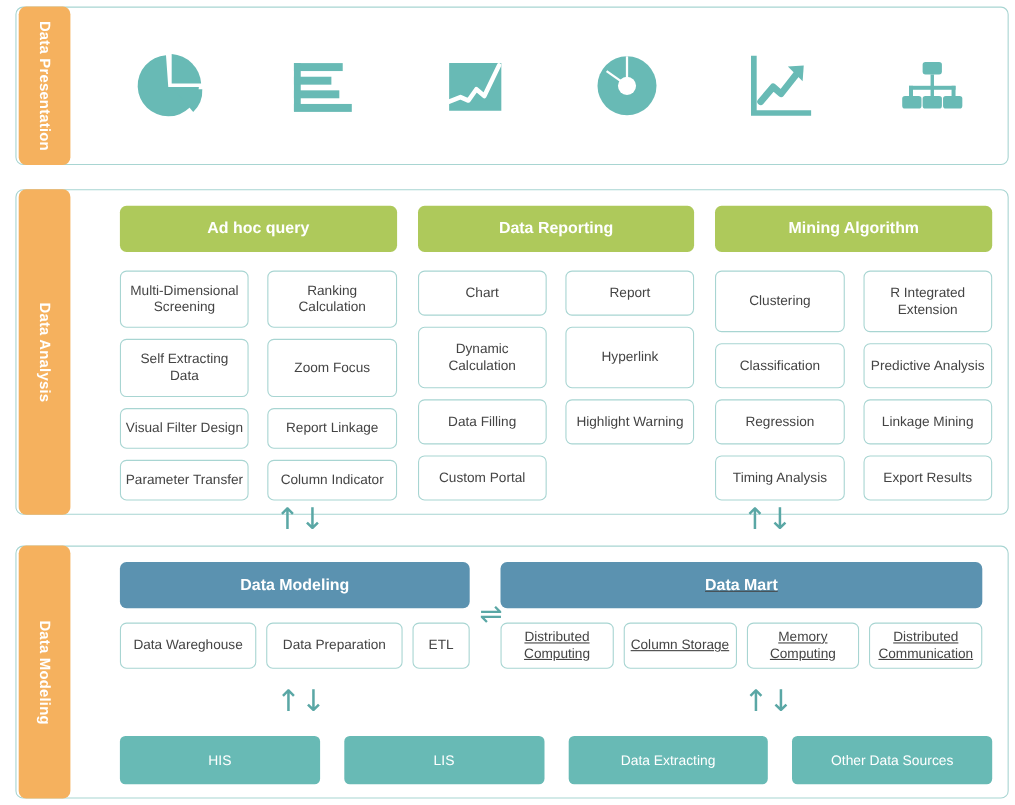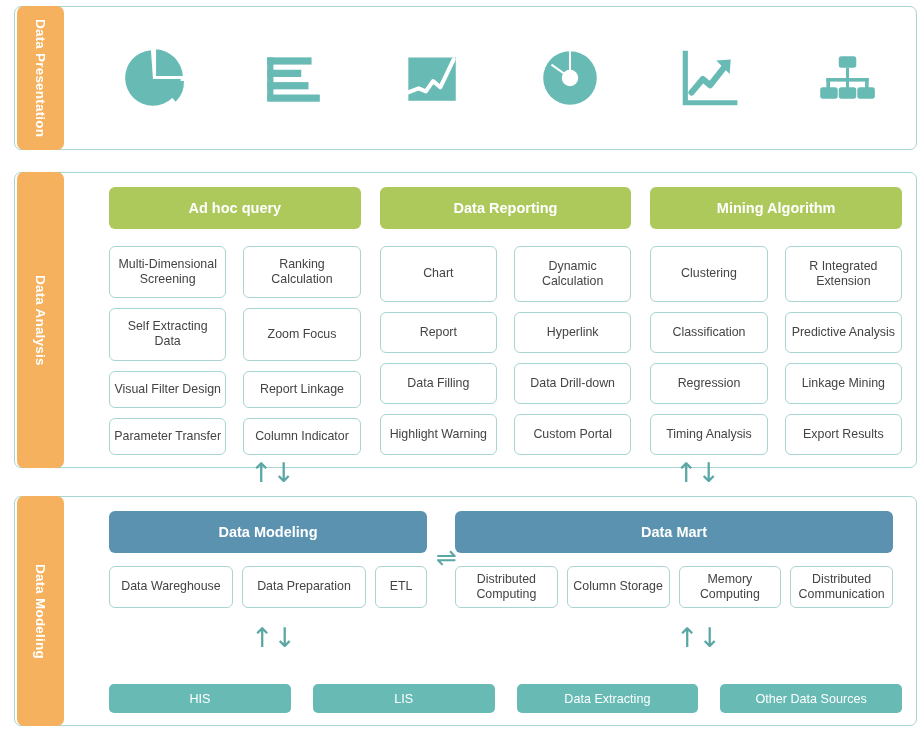--- a/index.html
+++ b/index.html
@@ -145,21 +145,21 @@
     right: 14px;
     top: 14px;
     bottom: 12px;
   }
   .model-row {
     display: flex;
     align-items: flex-start;
     gap: 0;
   }
   .model-col-left  { width: 318px; }
-  .model-col-right { width: 438px; margin-left: 28px; }
+  .model-col-right { width: 438px; margin-left: 28px; text-decoration: underline; }
   .model-header {
     background: #5b92b0;
     color: #fff;
     font-size: 14.5px;
     font-weight: bold;
     text-align: center;
     border-radius: 6px;
     height: 42px;
     line-height: 42px;
     margin-bottom: 13px;
@@ -170,21 +170,21 @@
 
   .source-row {
     position: absolute;
     left: 0; right: 0;
     bottom: 0;
     display: flex;
     gap: 22px;
   }
   .source-box {
     flex: 1;
-    height: 29px;
+    height: 44px;
     background: #68bab5;
     border-radius: 5px;
     color: #ffffff;
     font-size: 12.6px;
     display: flex;
     align-items: center;
     justify-content: center;
     text-align: center;
   }
 </style>
@@ -273,25 +273,24 @@
           <div class="cell">Report Linkage</div>
           <div class="cell">Parameter Transfer</div>
           <div class="cell">Column Indicator</div>
         </div>
       </div>
 
       <div class="group">
         <div class="group-header">Data Reporting</div>
         <div class="group-grid">
           <div class="cell">Chart</div>
+          <div class="cell">Report</div>
           <div class="cell">Dynamic Calculation</div>
-          <div class="cell">Report</div>
           <div class="cell">Hyperlink</div>
           <div class="cell">Data Filling</div>
-          <div class="cell">Data Drill-down</div>
           <div class="cell">Highlight Warning</div>
           <div class="cell">Custom Portal</div>
         </div>
       </div>
 
       <div class="group">
         <div class="group-header">Mining Algorithm</div>
         <div class="group-grid">
           <div class="cell">Clustering</div>
           <div class="cell">R Integrated Extension</div>

